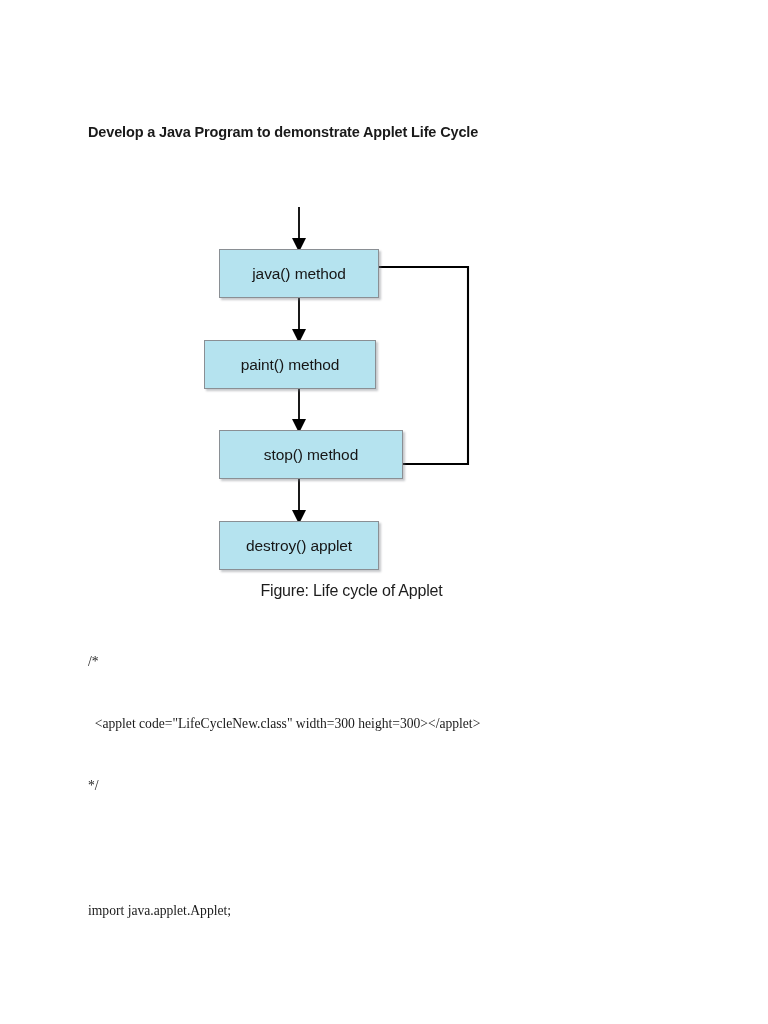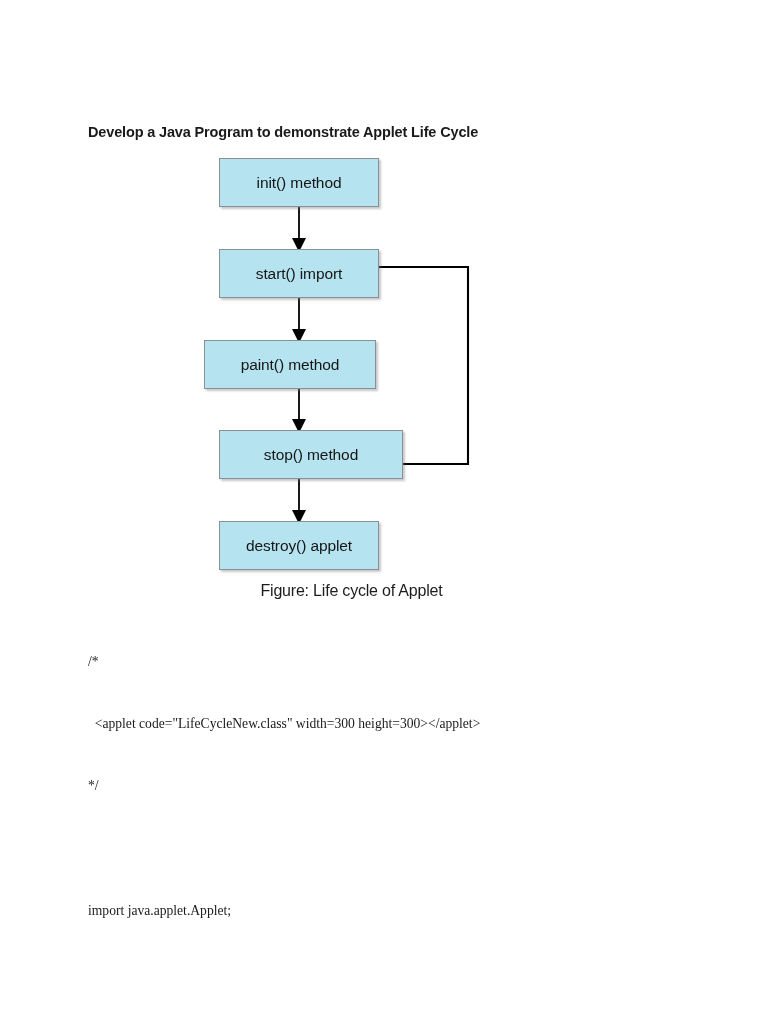--- a/index.html
+++ b/index.html
@@ -121,26 +121,23 @@
       <line x1="299" y1="479" x2="299" y2="511" stroke="#000000" stroke-width="1.8"></line>
       <path d="M 292 510 L 306 510 L 299 524 z" fill="#000000"></path>
     </g>
 
     <g>
       <path d="M 379 464 L 468 464 L 468 267 L 375 267" fill="none" stroke="#000000" stroke-width="2.1"></path>
       <path d="M 376 260 L 376 274 L 360 267 z" fill="#000000"></path>
     </g>
   </svg>
 
-  <div class="flow-box" style="left:219px; top:158px; width:160px; height:49px;">
-    <span class="flow-box-label">init() method</span>
-  </div>
 
   <div class="flow-box" style="left:219px; top:249px; width:160px; height:49px;">
-    <span class="flow-box-label">start() import</span>
+    <span class="flow-box-label">java() method</span>
   </div>
 
   <div class="flow-box" style="left:204px; top:340px; width:172px; height:49px;">
     <span class="flow-box-label">paint() method</span>
   </div>
 
   <div class="flow-box" style="left:219px; top:430px; width:184px; height:49px;">
     <span class="flow-box-label">stop() method</span>
   </div>
 

